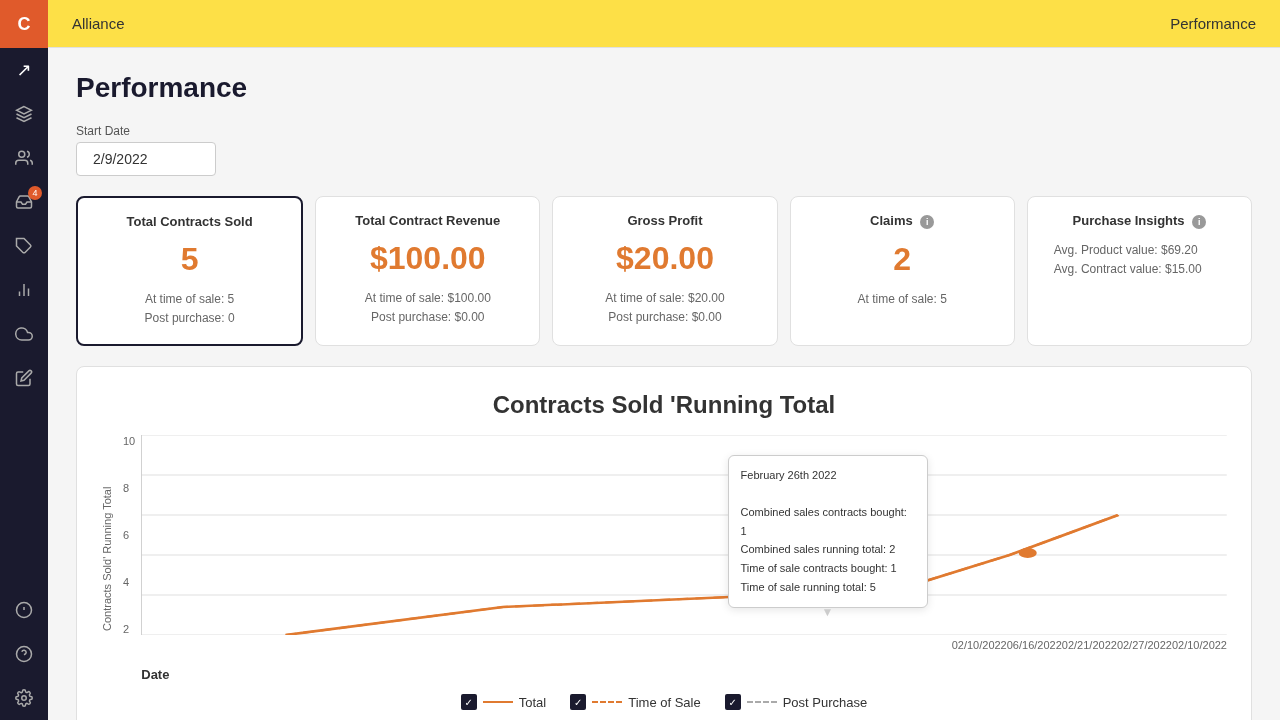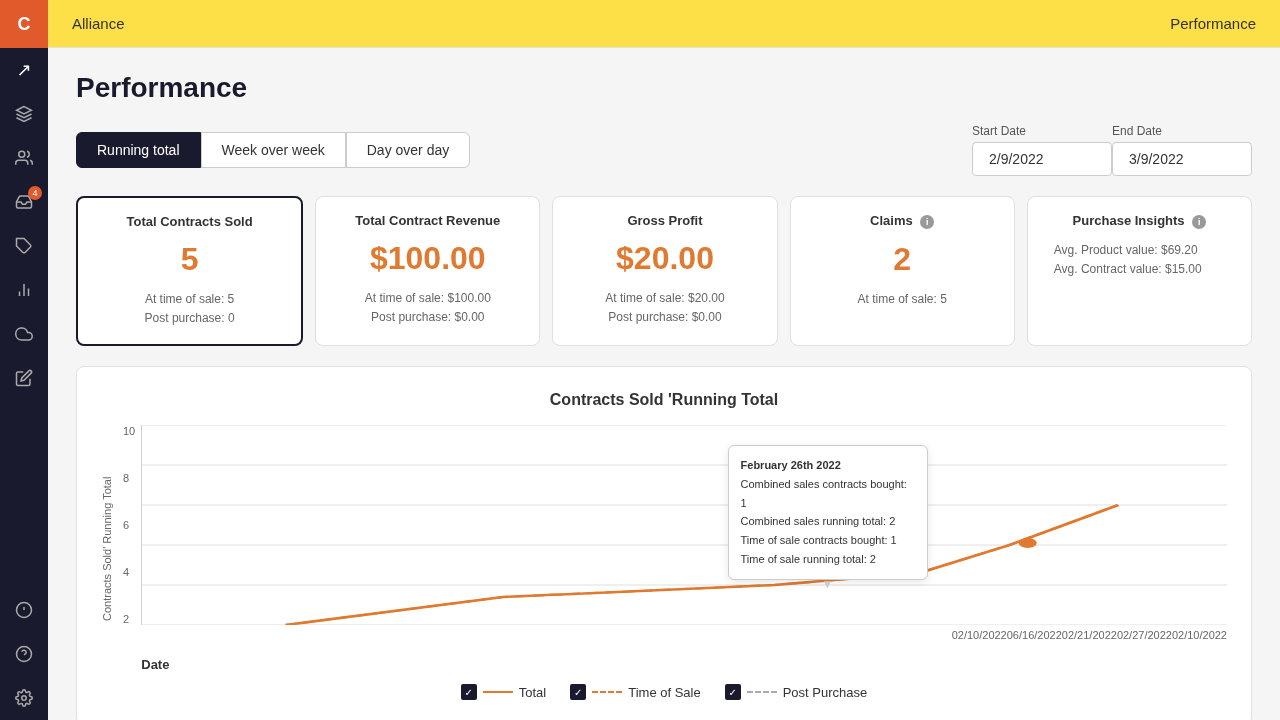--- a/index.html
+++ b/index.html
@@ -196,21 +196,21 @@
     
     .chart-container {
       background: white;
       border-radius: 8px;
       border: 1px solid #e0e0e0;
       padding: 24px;
       flex: 1;
     }
     .chart-title {
       text-align: center;
-      font-size: 16px;
+      font-size: 24px;
       font-weight: 600;
       color: #333;
       margin-bottom: 16px;
     }
     .chart-wrap {
       display: flex;
       align-items: stretch;
       position: relative;
     }
     .y-axis-label {
@@ -311,21 +311,21 @@
     }
     .tooltip-box::after {
       content: '▼';
       position: absolute;
       bottom: -16px;
       left: 50%;
       transform: translateX(-50%);
       color: #ccc;
       font-size: 12px;
     }
-    .tooltip-date { font-weight: 700; margin-bottom: 0; }
+    .tooltip-date { font-weight: 400; margin-bottom: 18px; }
   </style>
 </head>
 <body>
 
 <div class="sidebar">
   <div class="sidebar-logo">C</div>
 
   <div class="sidebar-icon active">↗</div>
   <div class="sidebar-icon">
     <svg width="18" height="18" viewBox="0 0 24 24" fill="none" stroke="currentColor" stroke-width="2">
@@ -401,33 +401,24 @@
 <div class="topbar">
   <span class="topbar-title">Alliance</span>
   <span class="topbar-right">Performance</span>
 </div>
 
 <div class="main">
 
   <h1 class="page-title">Performance</h1>
 
   <div class="controls-row">
-    <div class="tab-group">
-      <button class="tab-btn active">Running total</button>
-      <button class="tab-btn">Week over week</button>
-      <button class="tab-btn">Day over day</button>
-    </div>
     <div class="date-group">
       <div class="date-field">
         <label class="date-label">Start Date</label>
         <input class="date-input" type="text" value="2/9/2022" style="">
-      </div>
-      <div class="date-field">
-        <label class="date-label">End Date</label>
-        <input class="date-input" type="text" value="3/9/2022" style="">
       </div>
     </div>
   </div>
 
   <div class="cards-row">
 
     <div class="card highlighted">
       <div class="card-title">Total Contracts Sold</div>
       <div class="card-value">5</div>
       <div class="card-details">At time of sale: 5<br>Post purchase: 0</div>
@@ -470,21 +461,21 @@
         <span>10</span>
       </div>
       <div class="chart-inner">
         <div class="chart-svg-area">
           
           <div class="tooltip-box">
             <div class="tooltip-date">February 26th 2022</div>
             <div>Combined sales contracts bought: 1</div>
             <div>Combined sales running total: 2</div>
             <div>Time of sale contracts bought: 1</div>
-            <div>Time of sale running total: 2</div>
+            <div>Time of sale running total: 5</div>
           </div>
           <svg viewBox="0 0 600 200" preserveAspectRatio="none" width="100%" height="200">
 
             <line x1="0" y1="0" x2="600" y2="0" stroke="#e0e0e0" stroke-width="1"></line>
             <line x1="0" y1="40" x2="600" y2="40" stroke="#e0e0e0" stroke-width="1"></line>
             <line x1="0" y1="80" x2="600" y2="80" stroke="#e0e0e0" stroke-width="1"></line>
             <line x1="0" y1="120" x2="600" y2="120" stroke="#e0e0e0" stroke-width="1"></line>
             <line x1="0" y1="160" x2="600" y2="160" stroke="#e0e0e0" stroke-width="1"></line>
             <line x1="0" y1="200" x2="600" y2="200" stroke="#e0e0e0" stroke-width="1"></line>
 

